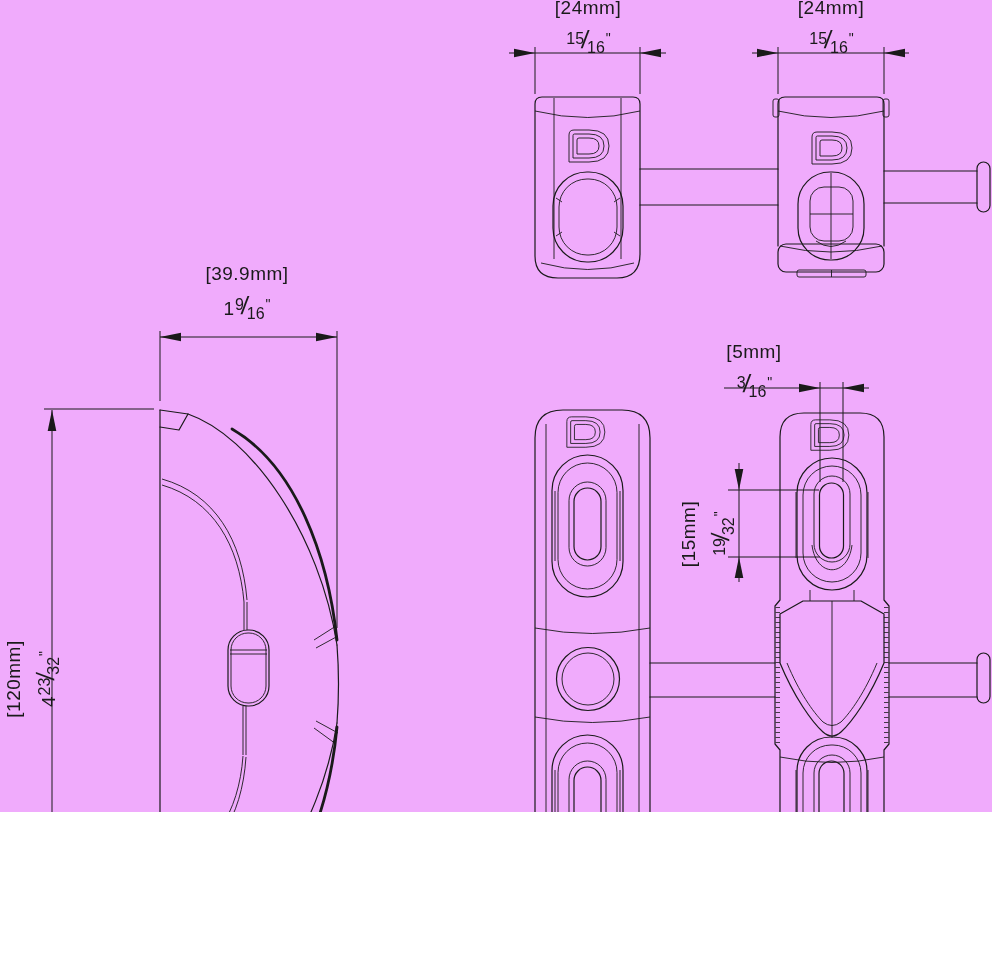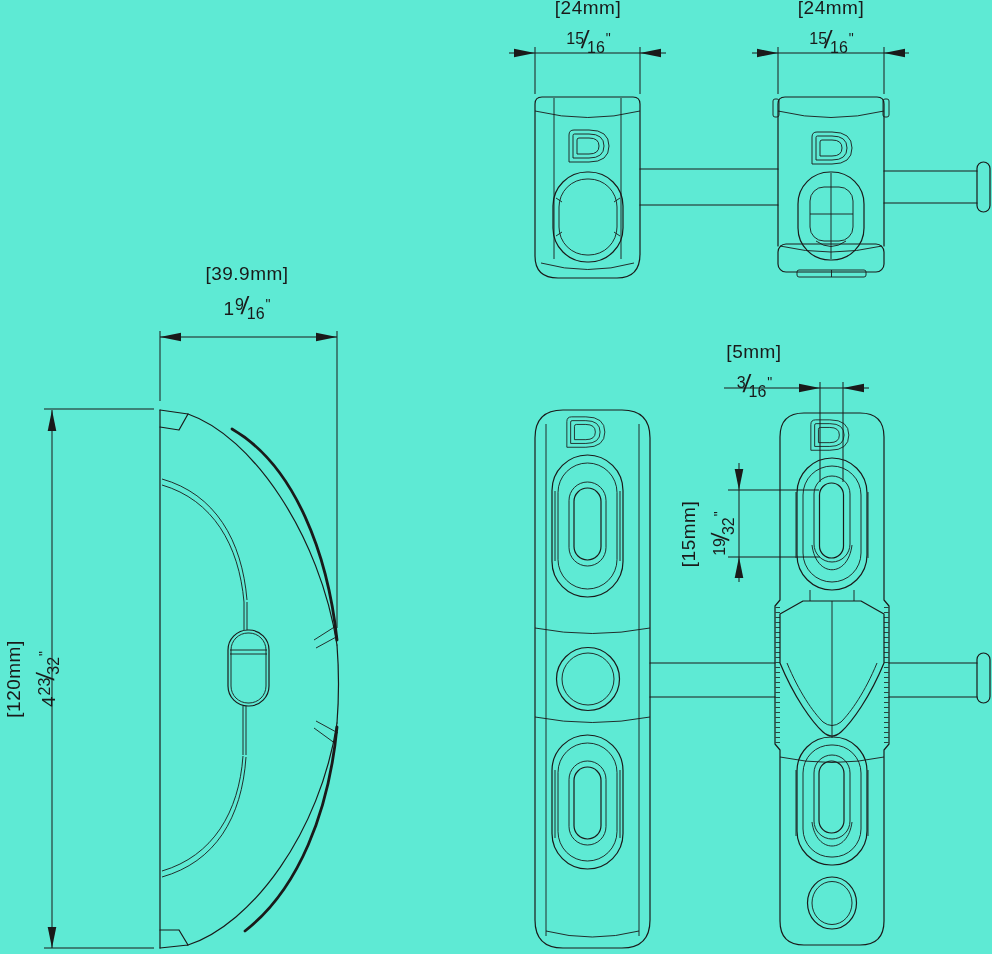--- a/index.html
+++ b/index.html
@@ -1,16 +1,16 @@
 <!DOCTYPE html>
 <html><head>
 <meta charset="utf-8">
 <style>
   html,body{margin:0;padding:0;background:#ffffff;}
-  #stage{position:relative;width:992px;height:954px;background:#5eead4;overflow:hidden;
+  #stage{position:relative;width:992px;height:812px;background:#f0abfc;overflow:hidden;
          font-family:"Liberation Sans", sans-serif;color:#1a1a1a;}
   svg{position:absolute;left:0;top:0;}
   .ln{stroke:#1a1a1a;stroke-width:1.2;fill:none;stroke-linecap:round;stroke-linejoin:round;}
   .thin{stroke:#1a1a1a;stroke-width:0.9;fill:none;}
   .thick{stroke:#1a1a1a;stroke-width:2.8;fill:none;stroke-linecap:round;}
   .dim{stroke:#1a1a1a;stroke-width:1;fill:none;}
   .arr{fill:#1a1a1a;stroke:none;}
   .dim-label{position:absolute;text-align:center;white-space:nowrap;line-height:1.12;
              transform:translate(-50%,-50%);font-size:19px;color:#1a1a1a;}
   .dim-label.rot{transform:translate(-50%,-50%) rotate(-90deg);}

